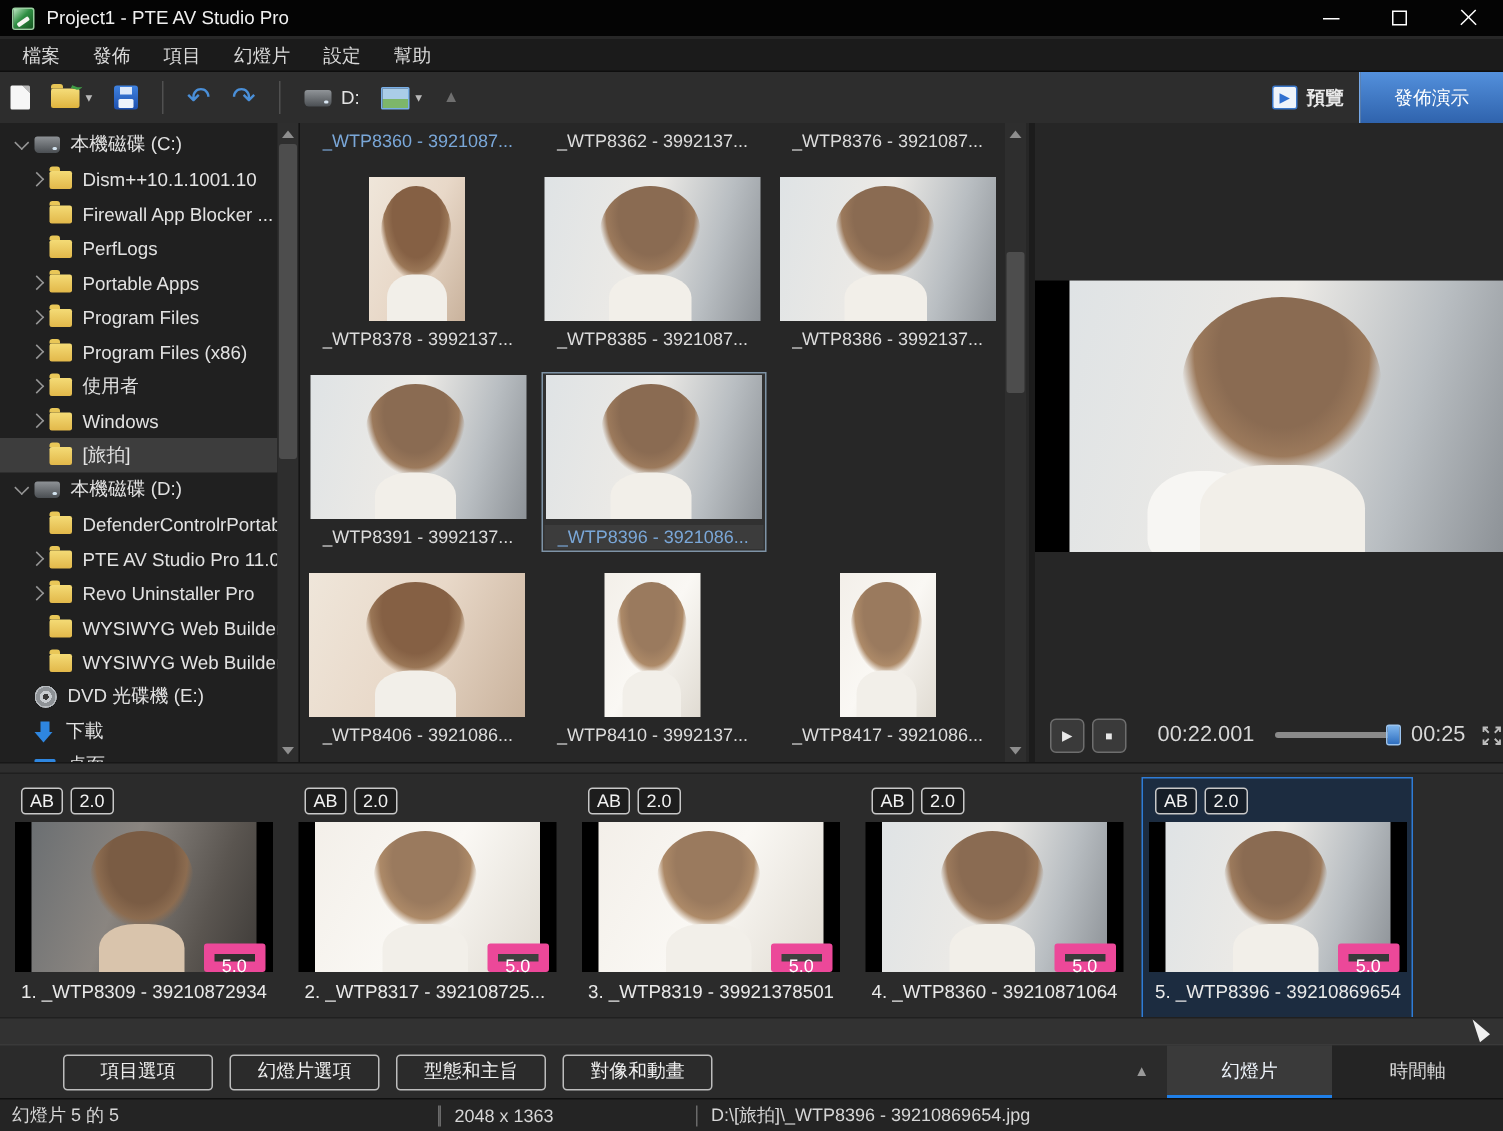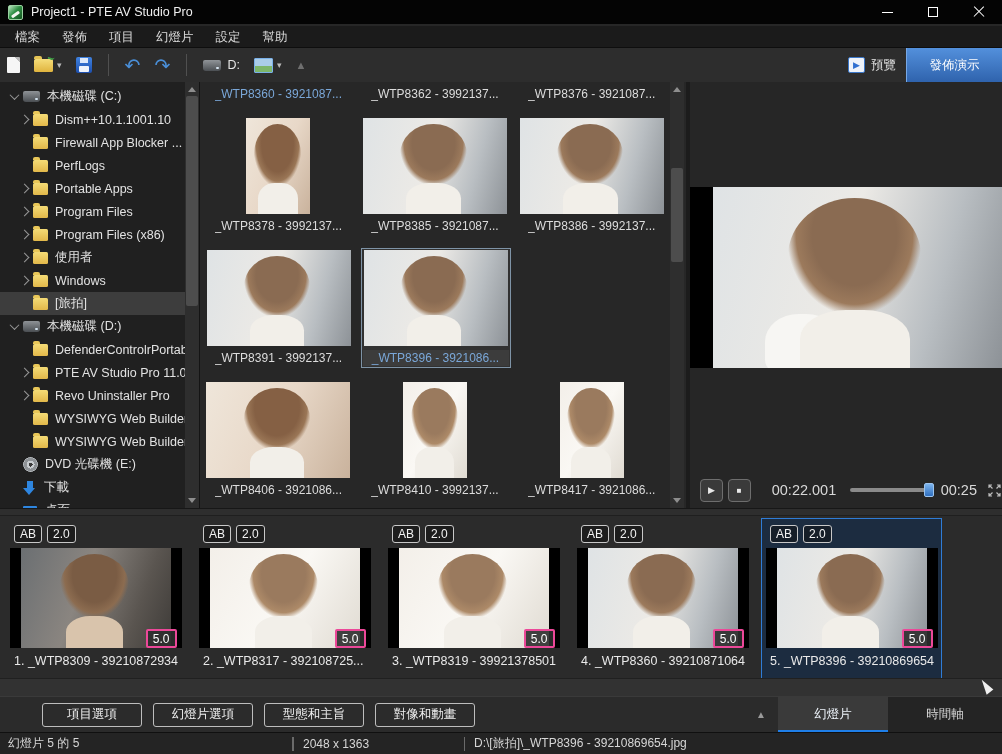--- a/index.html
+++ b/index.html
@@ -38,21 +38,21 @@
   .ic-save::after { content:""; position:absolute; bottom:1px; left:3px; width:10px; height:6px; background:#eef3fb; border-radius:1px; }
   .arrow-glyph { font-size:19px; color:#4a8fd8; line-height:1; }
   .dd-caret { font-size:9px; color:#b9b9b9; margin-left:4px; }
   .ic-drive-tb { width:18px; height:11px; background:linear-gradient(#909498,#4b4f53); border-radius:2px 2px 3px 3px; position:relative; margin-right:6px; }
   .ic-drive-tb::after { content:""; position:absolute; right:2px; bottom:2px; width:3px; height:2px; background:#d8e6f2; border-radius:1px; }
   .drive-label { font-size:12.5px; color:#e4e4e4; }
   .ic-imgprev { width:19px; height:15px; border:1px solid #7ab0e8; background:linear-gradient(#aacde8 0 55%,#7db66a 55%); border-radius:1px; }
   .ic-uptri { font-size:11px; color:#6f6f6f; }
   .preview-group { margin-left:auto; display:flex; align-items:center; gap:6px; padding:0 10px; }
   .ic-previewplay { width:17px; height:16px; background:#eef3fa; border:1px solid #3a76c8; border-radius:2px; color:#2f6fd0; font-size:9px; display:flex; align-items:center; justify-content:center; }
-  .preview-label { font-size:12.5px; color:#e8e8e8; }
+  .preview-label { font-size:12.5px; color:#e8e8e8;font-weight:bold; }
   .publish-btn { width:96px; height:34px; background:linear-gradient(#5390dc,#2f63ad); border-left:1px solid #77a8e6; color:#fff; font-size:12.5px; display:flex; align-items:center; justify-content:center; }
   
   .sidebar { position:absolute; left:0; top:82px; width:200px; height:426px; background:#202020; border-right:1px solid #141414; overflow:hidden; }
   .tree { position:absolute; left:0; top:3px; right:14px; bottom:0; overflow:hidden; }
   .tree-item { height:23px; display:flex; align-items:center; font-size:12.5px; color:#e2e2e2; white-space:nowrap; padding-left:5px; overflow:hidden; }
   .tree-item.lvl1 { padding-left:15px; }
   .tree-item.selected { background:#3d3d3d; }
   .chevbox { width:18px; display:flex; align-items:center; justify-content:center; flex:none; }
   .chev { width:7px; height:7px; border-right:1.6px solid #979797; border-bottom:1.6px solid #979797; display:block; }
   .chev.right { transform:rotate(-45deg); }
@@ -118,21 +118,21 @@
   .splitter { position:absolute; left:0; top:508px; width:1002px; height:8px; background:#2e2e2e; border-top:1px solid #171717; border-bottom:1px solid #1f1f1f; }
   
   .slidestrip { position:absolute; left:0; top:516px; width:1002px; height:180px; background:#2b2b2b; display:flex; gap:8px; padding:2px 0 0 5px; }
   .slide { width:181px; height:164px; border:1px solid transparent; flex:none; position:relative; }
   .slide.selected { border-color:#2f7cd6; background:#1c2c40; }
   .slide-badges { display:flex; gap:5px; margin:6px 0 5px 8px; }
   .badge { border:1px solid #c8c8c8; border-radius:3px; background:rgba(15,15,15,.5); color:#f2f2f2; font-size:12px; padding:0 5px; height:18px; line-height:16px; }
   .slide-imgbox { width:172px; height:100px; margin:0 auto; background:#000; position:relative; display:flex; justify-content:center; }
   .slide-imgbox .photo { width:150px; height:100px; }
   .slide-imgbox .photo.sp { width:150px; }
-  .dur-badge { position:absolute; right:5px; bottom:0; border:2px solid #ec4899; background:rgba(45,45,45,.9); color:#fff; font-size:12px; padding:0 5px; height:19px; line-height:17px; border-radius:2px; }
+  .dur-badge { position:absolute; right:5px; bottom:0; border:7px solid #ec4899; background:rgba(45,45,45,.9); color:#fff; font-size:12px; padding:0 5px; height:19px; line-height:17px; border-radius:2px; }
   .slide-caption { font-size:12.5px; color:#e9e9e9; margin:6px 0 0 8px; white-space:nowrap; overflow:hidden; }
   .strip-scrollband { position:absolute; left:0; top:678px; width:1002px; height:18px; background:#323232; border-top:1px solid #202020; }
   .cursor { position:absolute; left:984px; top:678px; width:0; height:0; border-left:8px solid #f0f0f0; border-top:13px solid transparent; border-bottom:3px solid transparent; transform:rotate(-18deg); }
   
   .bottombar { position:absolute; left:0; top:696px; width:1002px; height:36px; background:#2b2b2b; border-top:1px solid #3a3a3a; display:flex; align-items:center;padding-left:31px; }
   .panel-btn { border:1px solid #bdbdbd; border-radius:3px; height:24px; padding:0 16px; margin-left:11px; font-size:12.5px; color:#f0f0f0; background:transparent; display:flex; align-items:center; min-width:100px; justify-content:center; }
   .collapse-tri { margin-left:auto; color:#9a9a9a; font-size:10px; margin-right:12px; }
   .tabs { display:flex; height:36px; }
   .tab { width:110px; display:flex; align-items:center; justify-content:center; font-size:12.5px; color:#d6d6d6; background:#242424; position:relative; }
   .tab.active { background:#3a3a3a; color:#eef4fb; }

